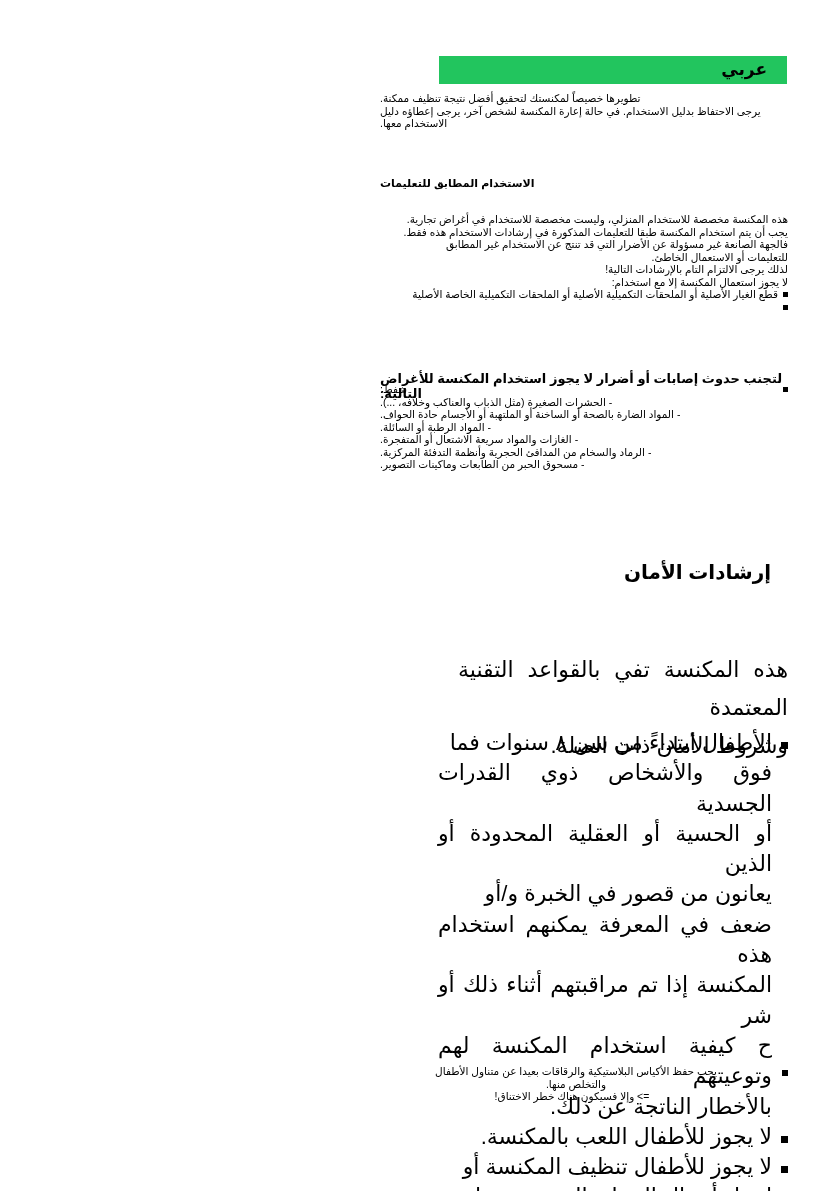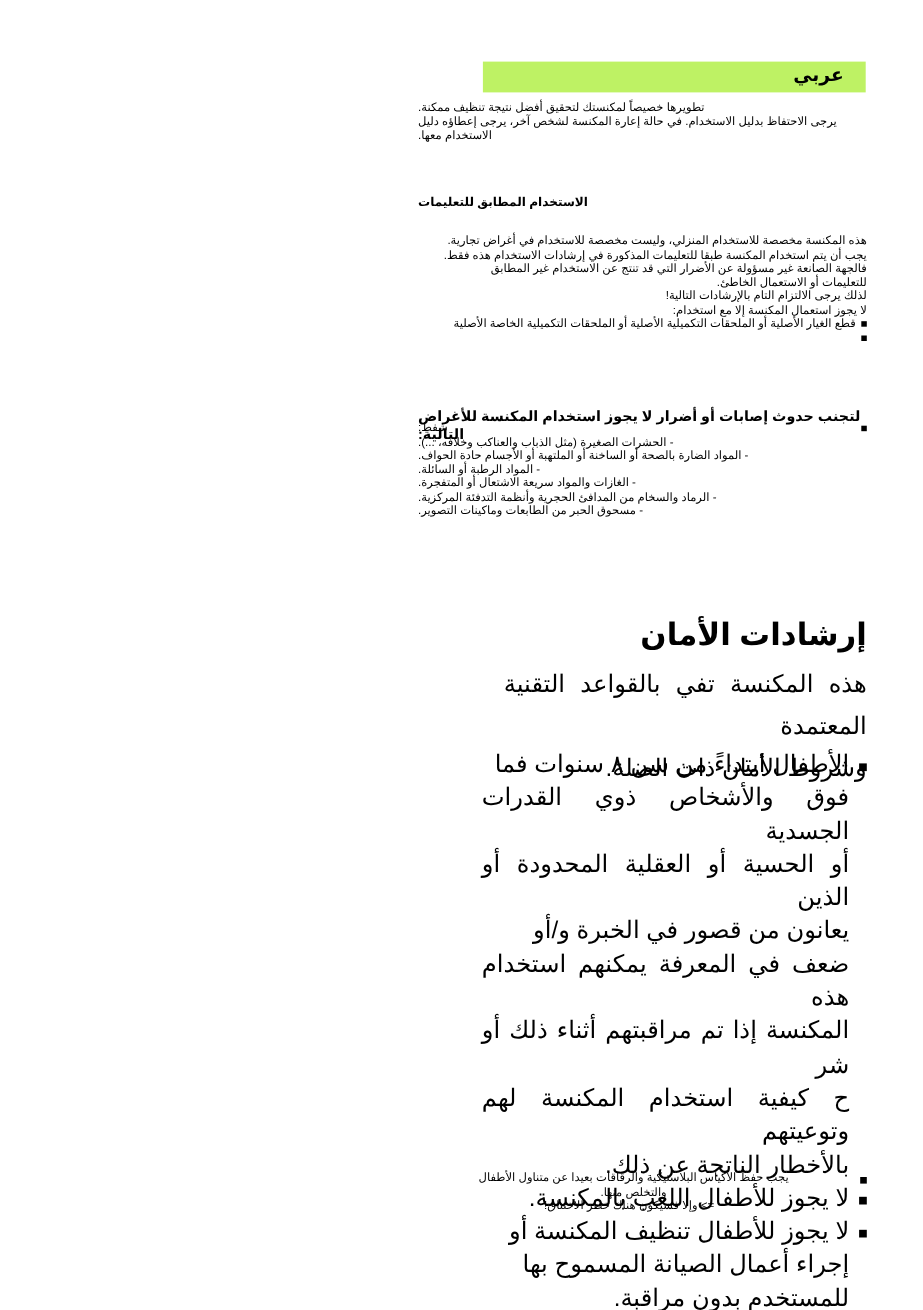--- a/index.html
+++ b/index.html
@@ -4,21 +4,21 @@
   <style>
     html, body { margin: 0; padding: 0; background: #ffffff; }
     body {
       width: 839px; height: 1191px; position: relative; overflow: hidden;
       font-family: "Liberation Sans", "DejaVu Sans", sans-serif; color: #000;
     }
     .page { position: absolute; left: 380px; top: 0; width: 408px; direction: rtl; }
 
     .lang-bar {
       position: absolute; left: 59px; top: 56px; width: 348px; height: 28px;
-      background: #bef264;
+      background: #22c55e;
     }
     .lang-bar span {
       position: absolute; right: 20px; top: 3px;
       font-size: 17px; font-weight: bold;
     }
 
     .small { font-size: 10.5px; line-height: 12.5px; }
     .block { position: absolute; right: 0; width: 408px; text-align: left; }
 
     .intro { top: 92px; }
@@ -29,24 +29,24 @@
 
     .bul { display: block; position: relative; padding-right: 10px; }
     .bul::before {
       content: ""; position: absolute; right: 0; top: 4px;
       width: 5px; height: 5px; background: #000;
     }
     .bul.empty { height: 12.5px; }
     .dash { display: block; padding-right: 10px; }
 
     .big-title {
-      position: absolute; right: 0; top: 560px;
-      font-size: 28px; font-weight: bold;
+      position: absolute; right: 17px; top: 560px;
+      font-size: 20px; font-weight: bold;
     }
-    .big { font-size: 22px; line-height: 30px; }
+    .big { font-size: 22px; line-height: 30px; margin-top: 48px; }
     .safety-intro { position: absolute; right: 0; top: 603px; width: 330px; text-align: justify; text-align-last: right; line-height: 38px; }
     .safety-list { position: absolute; right: 0; top: 680px; width: 350px; }
     .bbul { display: block; position: relative; padding-right: 16px; text-align: justify; text-align-last: right; }
     .bbul::before {
       content: ""; position: absolute; right: 0; top: 14px;
       width: 7px; height: 7px; background: #000;
     }
     .bbul .ln { display: block; line-height: 30.3px; }
     .bags { position: absolute; right: 0; top: 1065px; width: 408px; text-align: center; }
     .bags .bul::before { top: 5px; width: 6px; height: 6px; }

